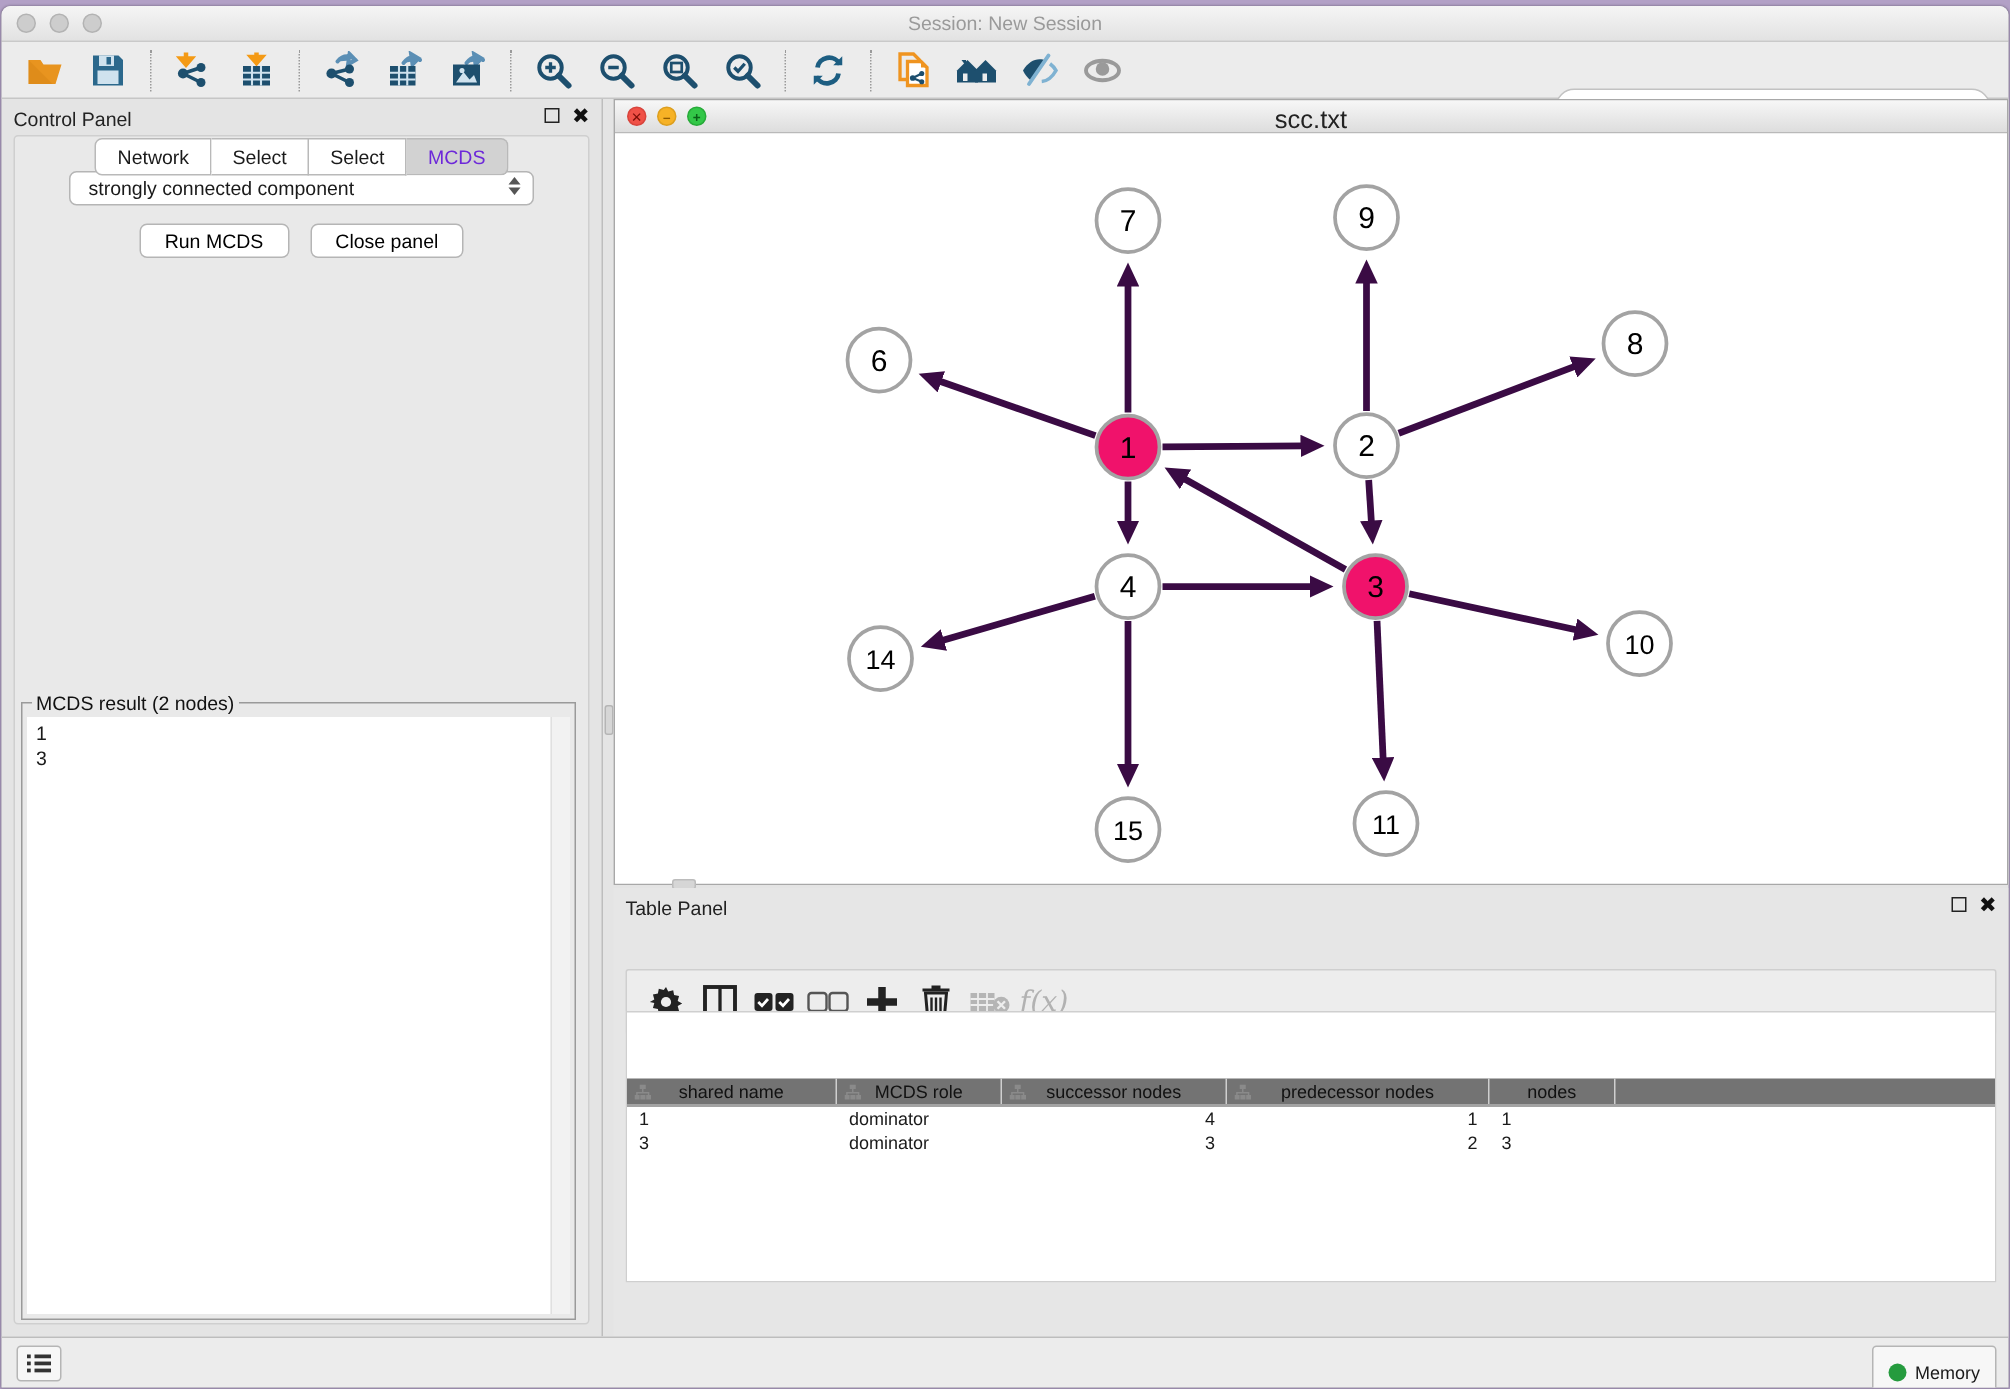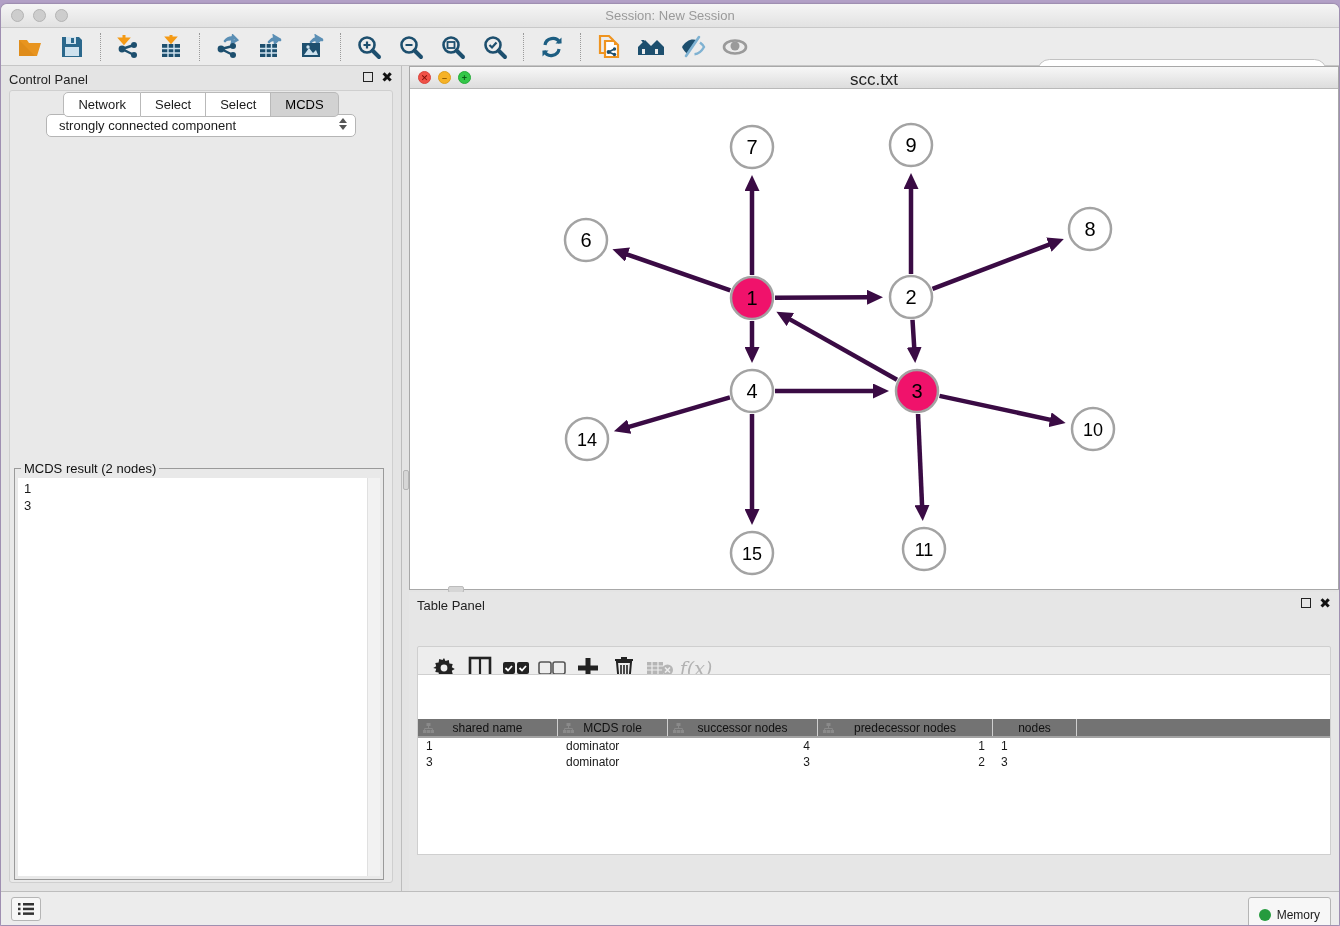--- a/index.html
+++ b/index.html
@@ -29,21 +29,21 @@
   
   .cpanel { position:absolute; left:0; top:0; width:400px; bottom:0; }
   .panel-head { position:relative; height:26px; padding:6px 8px 2px 8px; font-size:13px; color:#222; }
   .panel-icons { position:absolute; right:8px; top:6px; display:flex; gap:8px; align-items:center; }
   .ic-float { width:10px; height:10px; border:1.6px solid #222; display:inline-block; cursor:pointer; }
   .ic-close { font-size:14px; font-weight:bold; color:#111; line-height:10px; cursor:pointer; }
   .tabrow { display:flex; justify-content:center; position:relative; z-index:2; }
   .tab { font-size:13px; padding:4px 14px; background:#fff; border:1px solid #b9b9b9; border-left:none; cursor:pointer; }
   .tab:first-child { border-left:1px solid #b9b9b9; border-radius:5px 0 0 5px; }
   .tab:last-child { border-radius:0 5px 5px 0; }
-  .tab.active { background:#d2d2d2; color:#000000; }
+  .tab.active { background:#d2d2d2; color:#6d28d9; }
   .cpanel-body { position:absolute; left:8px; right:8px; top:36px; bottom:8px; background:#e9e9e9; border:1px solid #cfcfcf; border-radius:3px; margin-top:-12px; padding-top:12px; }
   .opt-label { text-align:center; font-size:13px; margin-top:14px; color:#111; }
   .dropdown { position:relative; margin:11px auto 0 auto; width:310px; height:23px; background:#fff; border:1px solid #b5b5b5; border-radius:5px; font-size:13px; line-height:21px; padding-left:12px; cursor:pointer; }
   .dd-arrows { position:absolute; right:8px; top:3px; display:flex; flex-direction:column; gap:2px; }
   .dd-arrows i { width:0; height:0; border-left:4px solid transparent; border-right:4px solid transparent; display:block; }
   .dd-up { border-bottom:5px solid #555; }
   .dd-down { border-top:5px solid #555; }
   .btnrow { display:flex; justify-content:center; gap:14px; margin-top:12px; }
   .pushbtn { background:#fff; border:1px solid #b5b5b5; border-radius:5px; font-size:13px; padding:3px 16px; cursor:pointer; font-family:inherit; }
   .resultbox { position:absolute; left:4px; right:8px; top:370px; bottom:2px; border:1px solid #9a9a9a; }
@@ -251,20 +251,24 @@
           <span class="tab">Select</span>
           <span class="tab active">MCDS</span>
         </div>
       <div class="cpanel-body">
         <div class="dropdown">
           <span>strongly connected component</span>
           <span class="dd-arrows">
               <i class="dd-up"></i>
               <i class="dd-down"></i>
             </span>
+        </div>
+        <div class="btnrow">
+          <button class="pushbtn">Run MCDS</button>
+          <button class="pushbtn">Close panel</button>
         </div>
         <fieldset class="resultbox">
           <legend>MCDS result (2 nodes)</legend>
           <div class="result-text" id="result-text">1
 3</div>
           <div class="result-scroll"></div>
         </fieldset>
       </div>
     </div>
 

